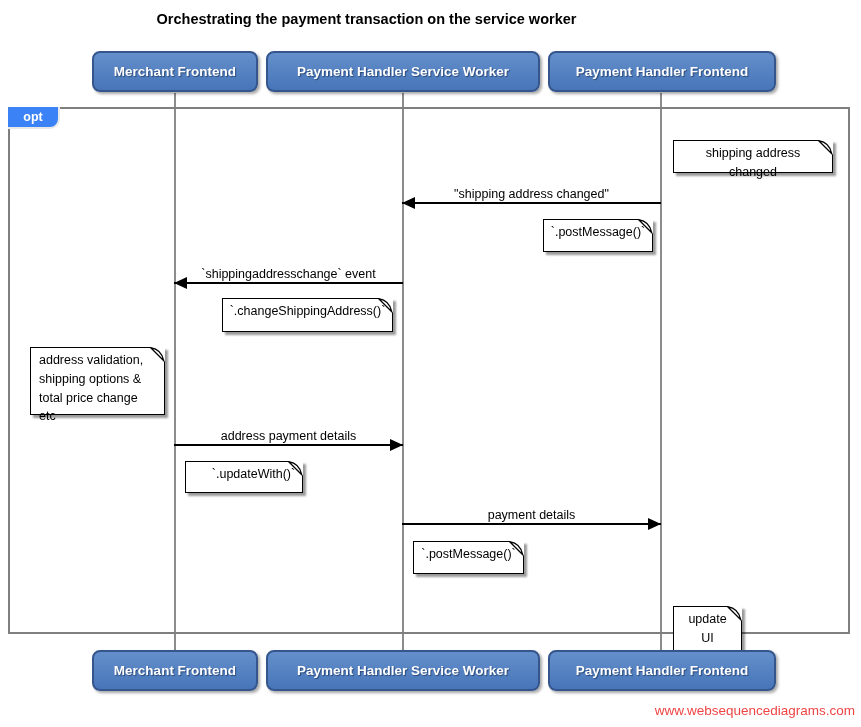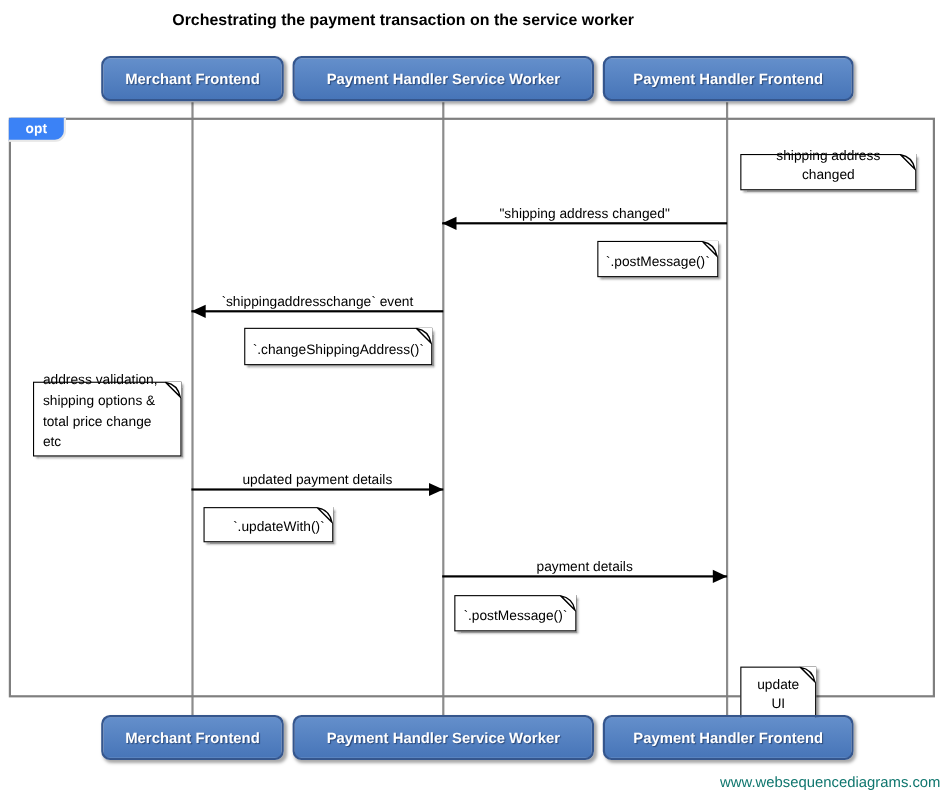--- a/index.html
+++ b/index.html
@@ -52,40 +52,40 @@
   }
   .msg .line{position:absolute;left:0;right:0;bottom:1px;height:2px;background:#000;}
   .msg .head{position:absolute;bottom:-4px;width:0;height:0;
     border-top:6px solid transparent;border-bottom:6px solid transparent;}
   .msg .head.left{left:0;border-right:13px solid #000;}
   .msg .head.right{right:0;border-left:13px solid #000;}
   
   .note{
     position:absolute;box-sizing:border-box;background:#fff;
     border:1.4px solid #000;box-shadow:2.5px 2.5px 2px rgba(0,0,0,0.4);
-    display:flex;align-items:flex-end;justify-content:center;
+    display:flex;align-items:flex-start;justify-content:center;
     font-size:12.5px;z-index:5;padding:3px 8px;
   }
   .note .txt{white-space:pre-line;text-align:center;line-height:1.5;}
   .note.leftalign{justify-content:flex-start;}
   .note.leftalign .txt{text-align:left;}
   .note .fold{position:absolute;top:-1.4px;right:-1.4px;}
   .n1{left:673px;top:140px;width:160px;height:33px;}
   .n2{left:543px;top:219px;width:110px;height:33px;}
   .n3{left:222px;top:298px;width:171px;height:34px;}
   .n4{left:30px; top:347px;width:135px;height:68px;}
   .n5{left:185px;top:461px;width:118px;height:32px;padding-left:27px;}
   .n6{left:413px;top:541px;width:111px;height:33px;}
   .n7{left:673px;top:606px;width:69px; height:48px;}
   .m1{left:402px;top:184px;width:259px;}
   .m2{left:174px;top:264px;width:229px;}
   .m3{left:174px;top:426px;width:229px;}
   .m4{left:402px;top:505px;width:259px;}
   .watermark{
-    position:absolute;right:6px;top:703px;font-size:13.5px;color:#0f766e;
+    position:absolute;right:6px;top:703px;font-size:13.5px;color:#ef4444;
   }
 </style>
 </head>
 <body>
 
 <div class="canvas">
 
   <div class="title">Orchestrating the payment transaction on the service worker</div>
 
   <div class="lifeline" style="left:174px"></div>
@@ -112,21 +112,21 @@
     <div class="head left"></div>
   </div>
 
   <div class="msg m2">
     <div class="label">`shippingaddresschange` event</div>
     <div class="line"></div>
     <div class="head left"></div>
   </div>
 
   <div class="msg m3">
-    <div class="label">updated payment details</div>
+    <div class="label">address payment details</div>
     <div class="line"></div>
     <div class="head right"></div>
   </div>
 
   <div class="msg m4">
     <div class="label">payment details</div>
     <div class="line"></div>
     <div class="head right"></div>
   </div>
 

